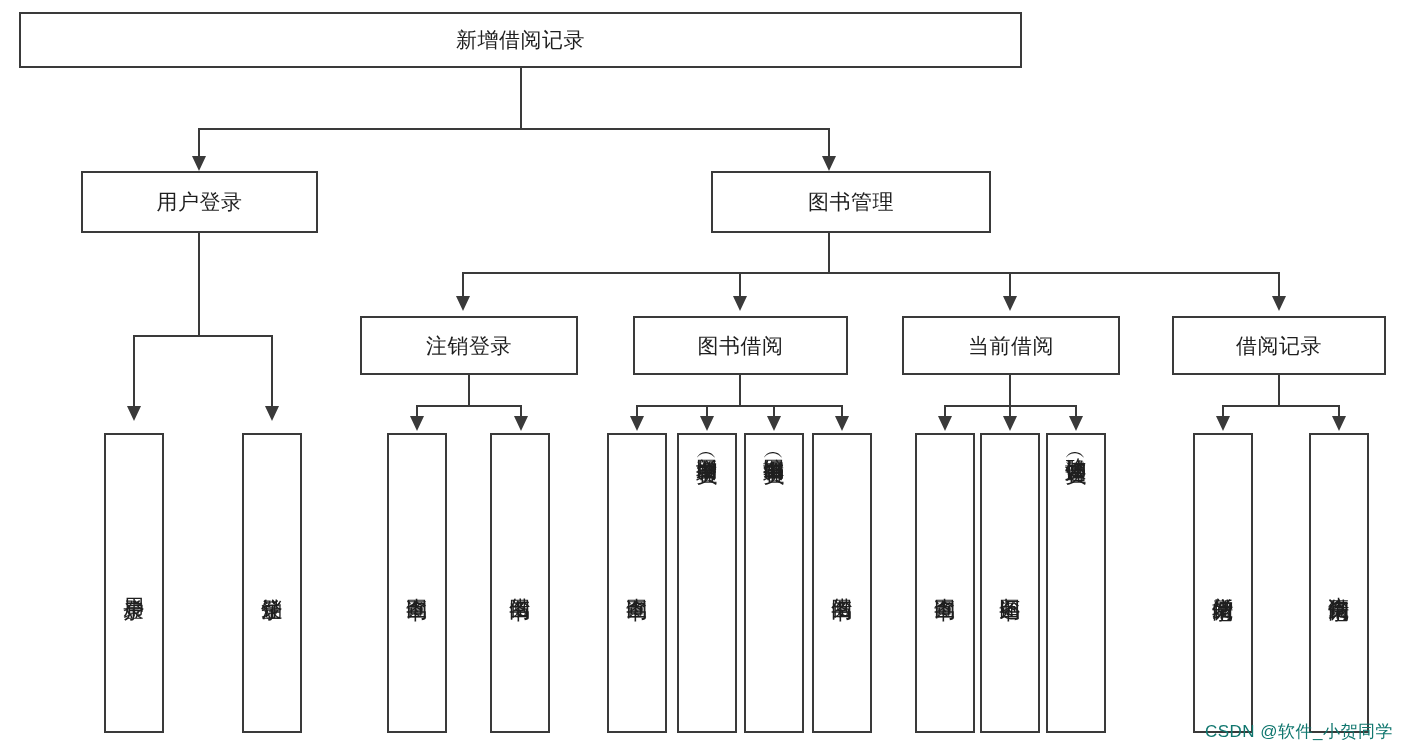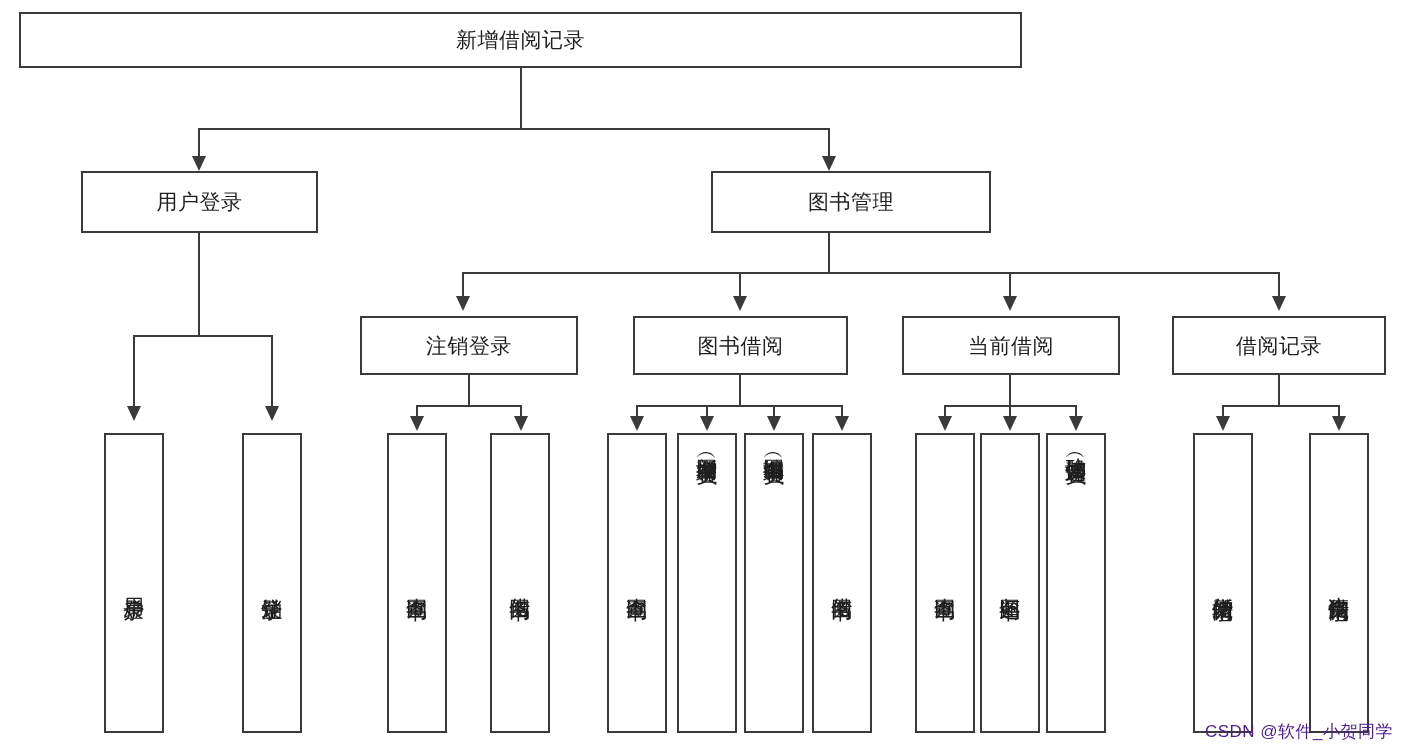--- a/index.html
+++ b/index.html
@@ -66,21 +66,21 @@
     height: 0;
     border-left: 7px solid transparent;
     border-right: 7px solid transparent;
     border-top: 15px solid #3a3a3a;
   }
   #watermark {
     position: absolute;
     right: 12px;
     bottom: 4px;
     font-size: 17px;
-    color: #4c1d95;
+    color: #0f766e;
     letter-spacing: 0.5px;
     white-space: nowrap;
     pointer-events: none;
   }
 </style>
 </head>
 <body>
 
 <div id="canvas">
 

